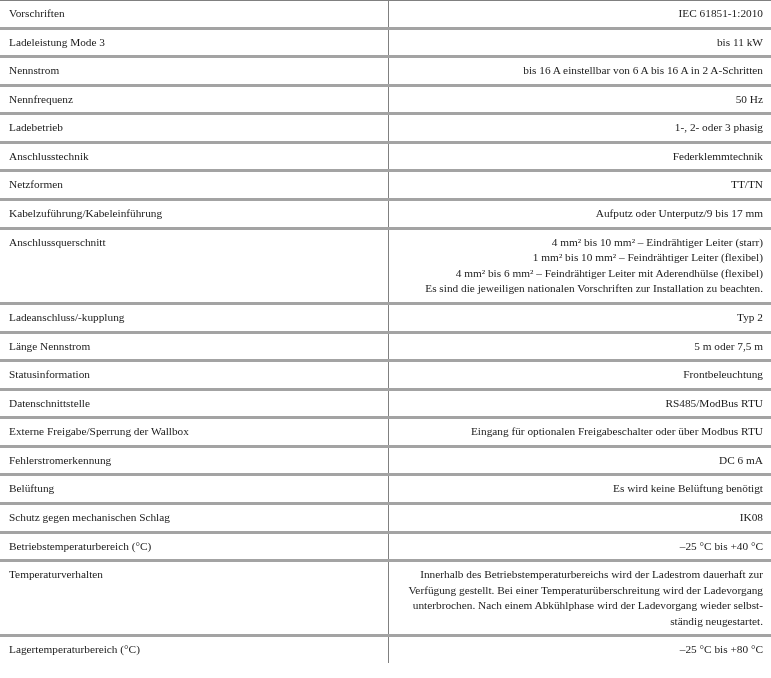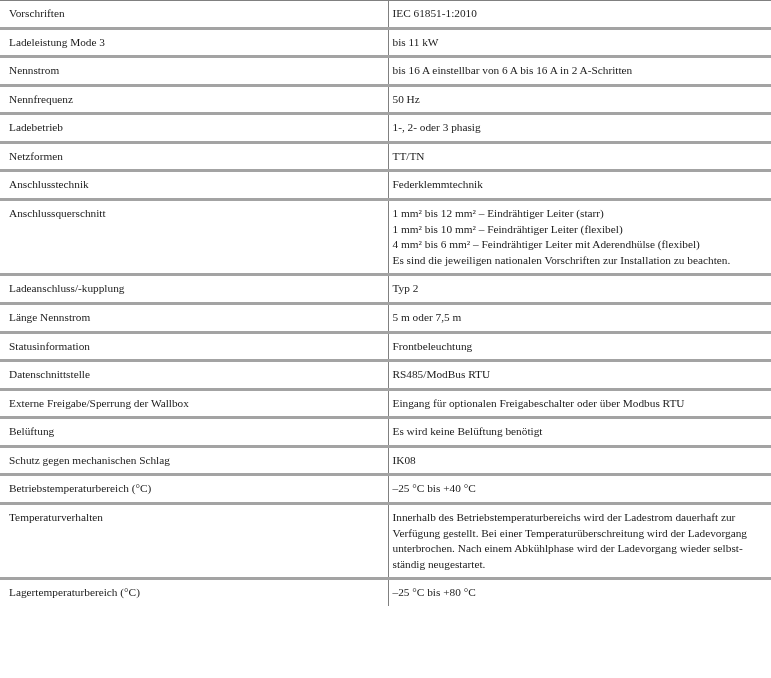--- a/index.html
+++ b/index.html
@@ -29,20 +29,21 @@
   .spec-table td {
     vertical-align: top;
     padding: 5px 8px 5px 9px;
     line-height: 1.38;
   }
   .spec-table td.label {
     border-right: 1px solid #808080;
   }
   .spec-table td.value {
     padding-left: 4px;
+    text-align: right;
   }
   .multi-line div {
     white-space: nowrap;
   }
 </style>
 </head>
 <body>
 
 <table class="spec-table">
   <colgroup>
@@ -64,31 +65,35 @@
       </tr>
       <tr>
         <td class="label">Nennfrequenz</td>
         <td class="value">50 Hz</td>
       </tr>
       <tr>
         <td class="label">Ladebetrieb</td>
         <td class="value">1-, 2- oder 3 phasig</td>
       </tr>
       <tr>
+        <td class="label">Anschlusstechnik</td>
+        <td class="value">Federklemmtechnik</td>
+      </tr>
+      <tr>
         <td class="label">Netzformen</td>
         <td class="value">TT/TN</td>
       </tr>
       <tr>
-        <td class="label">Anschlusstechnik</td>
-        <td class="value">Federklemmtechnik</td>
+        <td class="label">Kabelzuführung/Kabeleinführung</td>
+        <td class="value">Aufputz oder Unterputz/9 bis 17 mm</td>
       </tr>
       <tr>
         <td class="label">Anschlussquerschnitt</td>
         <td class="value multi-line">
-          <div>1 mm² bis 12 mm² – Eindrähtiger Leiter (starr)</div>
+          <div>4 mm² bis 10 mm² – Eindrähtiger Leiter (starr)</div>
           <div>1 mm² bis 10 mm² – Feindrähtiger Leiter (flexibel)</div>
           <div>4 mm² bis 6 mm² – Feindrähtiger Leiter mit Aderendhülse (flexibel)</div>
           <div>Es sind die jeweiligen nationalen Vorschriften zur Installation zu beachten.</div>
         </td>
       </tr>
       <tr>
         <td class="label">Ladeanschluss/-kupplung</td>
         <td class="value">Typ 2</td>
       </tr>
       <tr>
@@ -99,20 +104,24 @@
         <td class="label">Statusinformation</td>
         <td class="value">Frontbeleuchtung</td>
       </tr>
       <tr>
         <td class="label">Datenschnittstelle</td>
         <td class="value">RS485/ModBus RTU</td>
       </tr>
       <tr>
         <td class="label">Externe Freigabe/Sperrung der Wallbox</td>
         <td class="value">Eingang für optionalen Freigabeschalter oder über Modbus RTU</td>
+      </tr>
+      <tr>
+        <td class="label">Fehlerstromerkennung</td>
+        <td class="value">DC 6 mA</td>
       </tr>
       <tr>
         <td class="label">Belüftung</td>
         <td class="value">Es wird keine Belüftung benötigt</td>
       </tr>
       <tr>
         <td class="label">Schutz gegen mechanischen Schlag</td>
         <td class="value">IK08</td>
       </tr>
       <tr>

